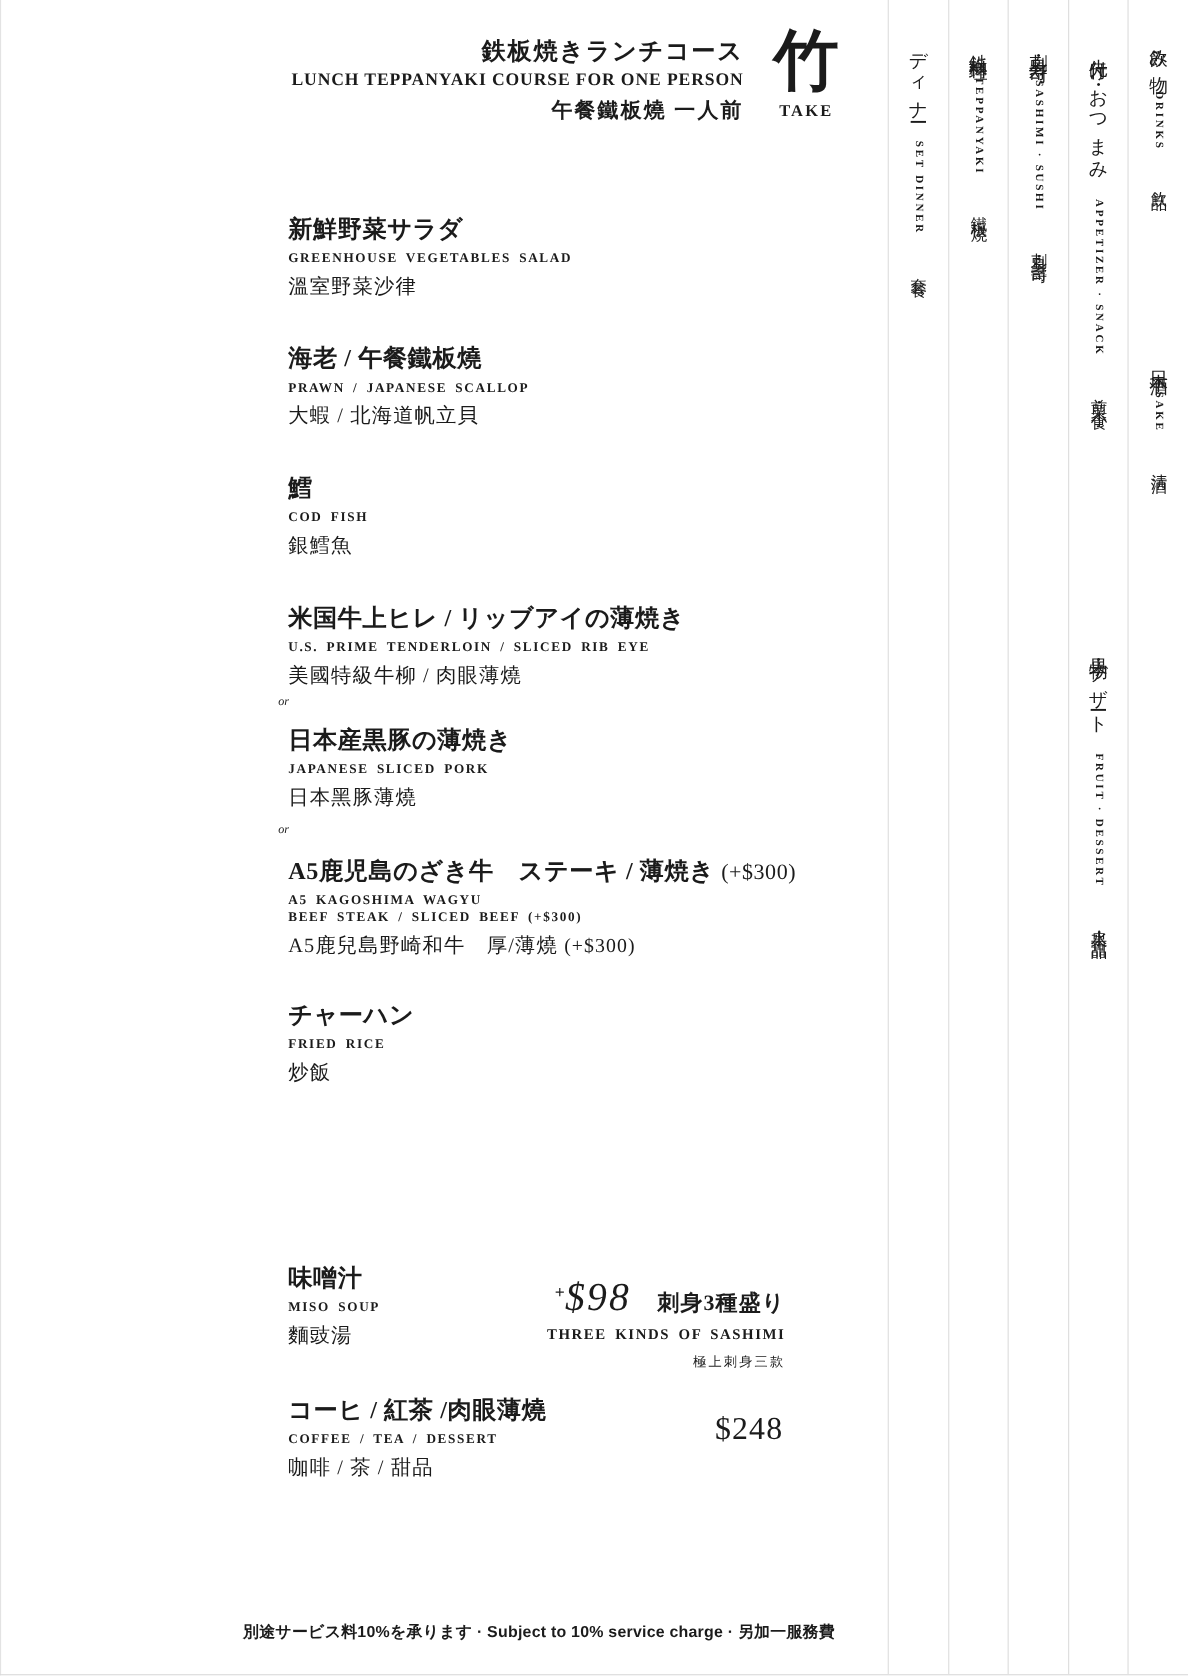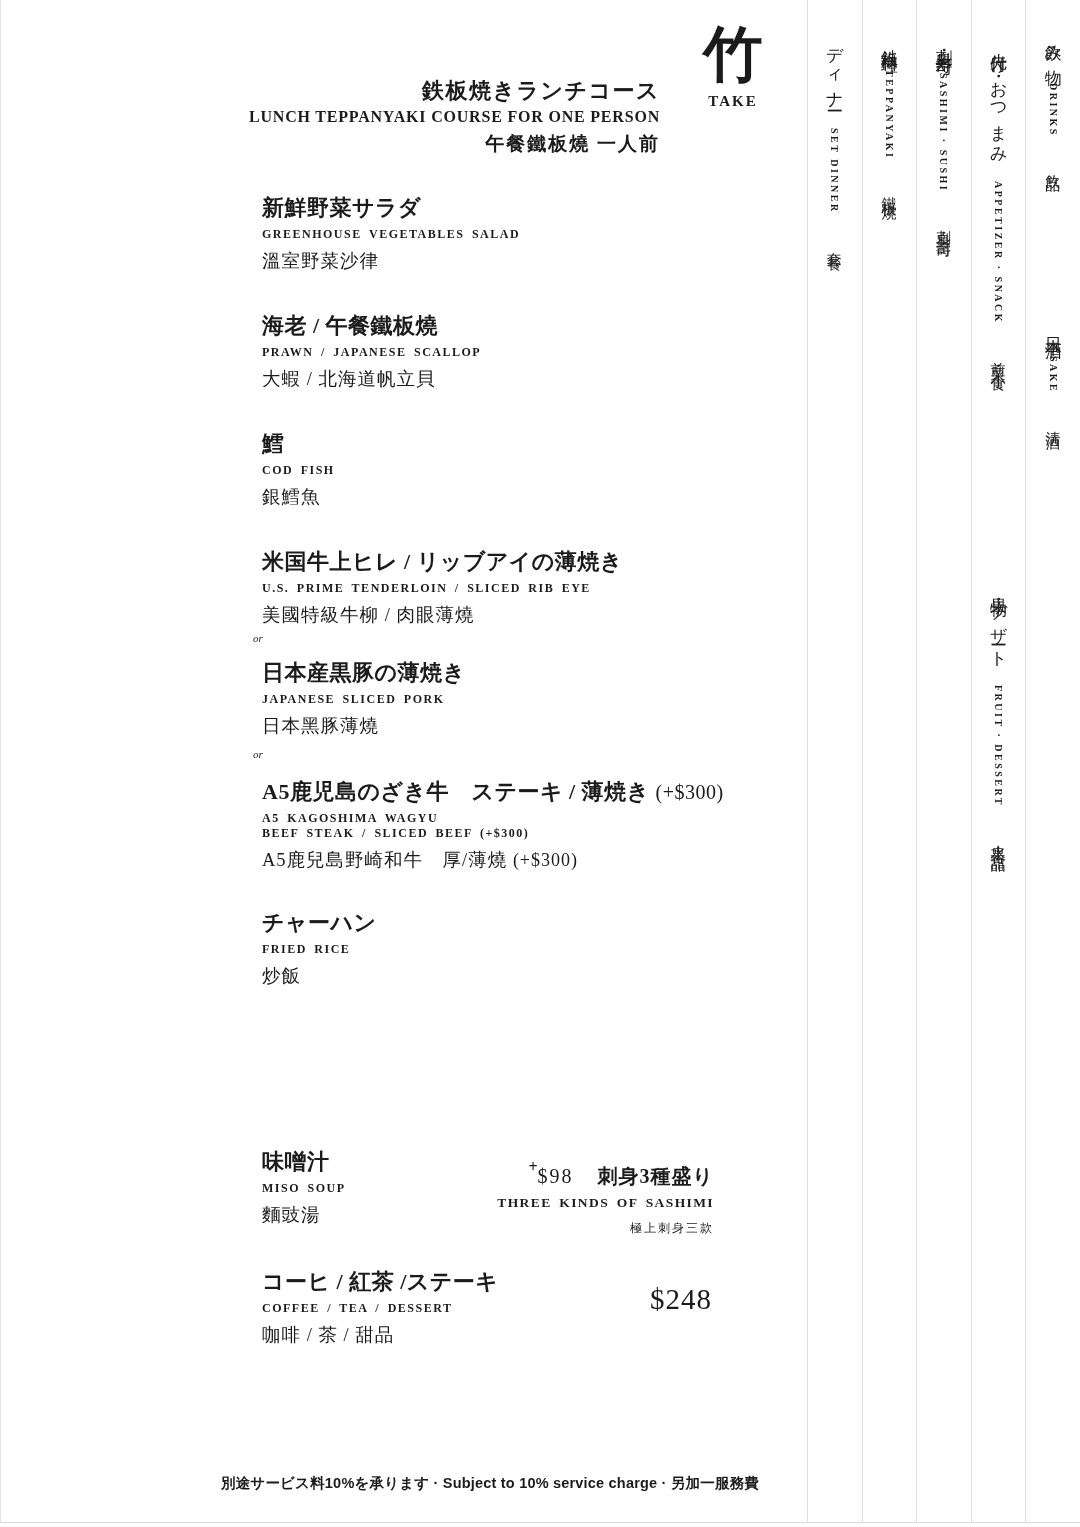--- a/index.html
+++ b/index.html
@@ -12,21 +12,21 @@
   .page {
     position: relative;
     width: 1080px; height: 1527px;
     background: #ffffff;
     overflow: hidden;
   }
   .edge-left   { position: absolute; left: 0; top: 0; width: 1px; height: 1523px; background: #e3e3e3; }
   .edge-bottom { position: absolute; left: 0; top: 1522px; width: 1080px; height: 1px; background: #d9d9d9; }
 
   
-  .title-block { position: absolute; top: 34px; right: 420px; text-align: right; margin-top: 44px; }
+  .title-block { position: absolute; top: 34px; right: 404px; text-align: right; }
   .title-jp { font-size: 22px; font-weight: bold; letter-spacing: 1.5px; line-height: 1.15; }
   .title-en { font-size: 16px; font-weight: bold; letter-spacing: 0.8px; margin-top: 5px; }
   .title-cn { font-size: 19px; font-weight: bold; letter-spacing: 2px; margin-top: 5px; }
   .grade { position: absolute; top: 22px; left: 695px; width: 76px; text-align: center; }
   .grade-kanji { font-size: 60px; line-height: 1.12; font-weight: bold; }
   .grade-label { font-size: 15px; font-weight: bold; letter-spacing: 2px; margin-top: 4px; }
 
   
   .item { position: absolute; left: 262px; }
   .item-jp { font-size: 22px; font-weight: bold; letter-spacing: 0.5px; line-height: 1.2; }
@@ -34,21 +34,21 @@
   .item-en { font-size: 12px; font-weight: bold; letter-spacing: 1.5px; word-spacing: 3px; margin-top: 6px; line-height: 1.25; }
   .item-en.multiline { white-space: pre-line; }
   .item-cn { font-size: 18.5px; letter-spacing: 1px; margin-top: 8px; line-height: 1.2; }
   .item-cn .note { font-size: 18px; }
   .or-sep { position: absolute; left: 253px; font-style: italic; font-size: 11px; }
 
   
   .sashimi { position: absolute; top: 1158px; right: 366px; text-align: right; }
   .sashimi-line1 { white-space: nowrap; }
   .sashimi-plus { font-size: 16px; font-weight: bold; vertical-align: 11px; letter-spacing: 0; }
-  .sashimi-price { font-size: 20px; letter-spacing: 2px; }
+  .sashimi-price { font-style: italic; font-size: 36px; letter-spacing: 2px; }
   .sashimi-jp { font-size: 20px; font-weight: bold; letter-spacing: 1px; margin-left: 24px; }
   .sashimi-en { font-size: 13.5px; font-weight: bold; letter-spacing: 1.4px; word-spacing: 3px; margin-top: 5px; }
   .sashimi-cn { font-size: 12px; letter-spacing: 2px; margin-top: 9px; }
   .course-price { position: absolute; top: 1283px; right: 368px; font-size: 29px; letter-spacing: 1px; }
 
   
   .footer-note {
     position: absolute; top: 1474px; left: 140px; width: 700px;
     text-align: center;
     font-family: "Liberation Sans", "DejaVu Sans", sans-serif;
@@ -140,21 +140,21 @@
 
   <div class="sashimi">
     <div class="sashimi-line1">
       <span class="sashimi-plus">+</span><span class="sashimi-price">$98</span><span class="sashimi-jp">刺身3種盛り</span>
     </div>
     <div class="sashimi-en">THREE KINDS OF SASHIMI</div>
     <div class="sashimi-cn">極上刺身三款</div>
   </div>
 
   <div class="item" style="top:1269px">
-    <div class="item-jp">コーヒ / 紅茶 /ステーキ</div>
+    <div class="item-jp">コーヒ / 紅茶 /肉眼薄燒</div>
     <div class="item-en">COFFEE / TEA / DESSERT</div>
     <div class="item-cn">咖啡 / 茶 / 甜品</div>
   </div>
 
   <div class="course-price">$248</div>
 
   <div class="footer-note">別途サービス料10%を承ります · Subject to 10% service charge · 另加一服務費</div>
 
   <div class="nav">
     <div class="nav-col">

